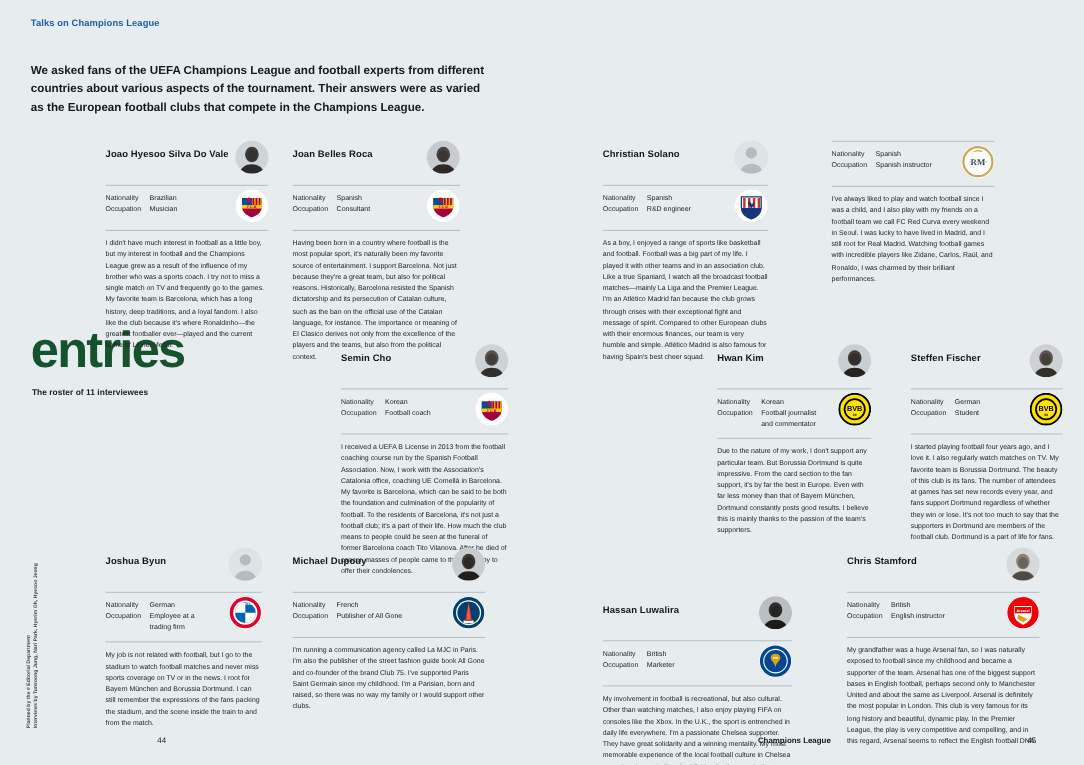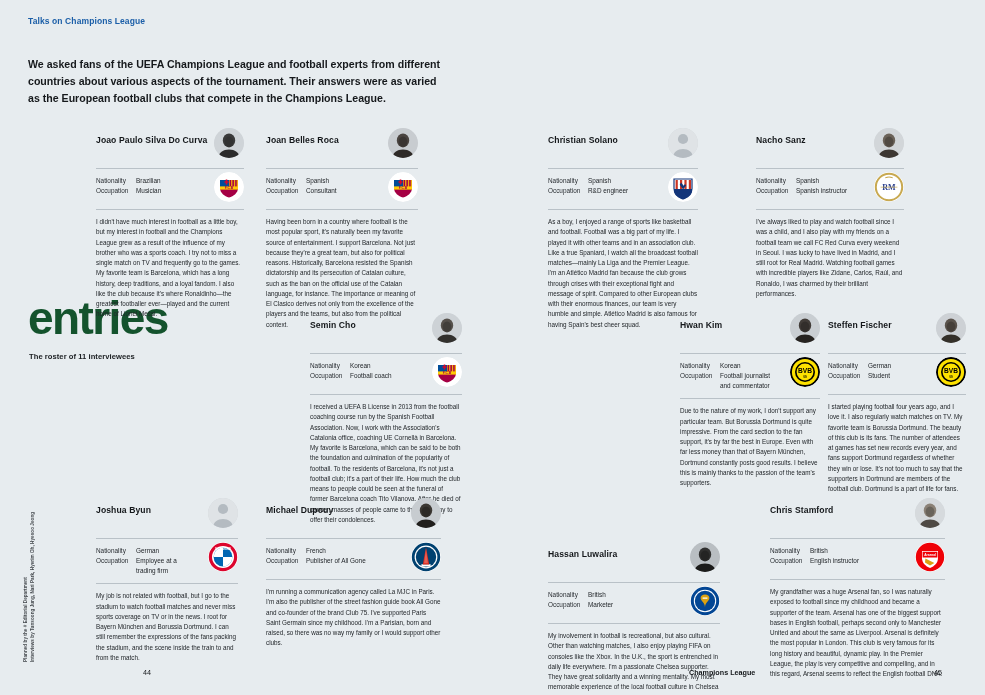--- a/index.html
+++ b/index.html
@@ -110,21 +110,21 @@
       <span class="credits-line">Interviews by Tunsoong Jung, Nari Park, Hyerim Oh, Hyesoo Jeong</span>
     </div>
   </div>
 
   <div class="section-title">entries</div>
   <div class="section-sub">The roster of 11 interviewees</div>
 
   <div id="cards-host">
       <div class="card" style="left: 96px; top: 128px; width: 148px;">
         <div class="card-head">
-          <div class="card-name">Joao Paulo Silva Do Curva</div>
+          <div class="card-name">Joao Hyesoo Silva Do Vale</div>
           <div class="avatar">
             <svg viewBox="0 0 30 30">
               <circle cx="15" cy="15" r="15" fill="#cfd4d8"></circle>
               <ellipse cx="15" cy="12.4" rx="6.2" ry="7" fill="#3a3a3a"></ellipse>
               <ellipse cx="15" cy="13.6" rx="4.4" ry="5.2" fill="#2b2b2b" opacity=".55"></ellipse>
               <path d="M3.6 30c1.2-5.6 5.6-8.6 11.4-8.6S25.2 24.4 26.4 30z" fill="#2b2b2b"></path>
             </svg>
           </div>
         </div>
         <div class="rule"></div>
@@ -244,31 +244,20 @@
               </g>
               <path d="M6 17h18v1.4c0 4.4-4.1 7.5-9 9.1-4.9-1.6-9-4.7-9-9.1z" fill="#14367a"></path>
               <path d="M13.2 10.4l2.4 3.4 1.4-1.9 1.1 1.6-3 4.1-3.4-4.8z" fill="#14367a"></path>
             </svg>
           </div>
         </div>
         <div class="rule"></div>
         <div class="quote">As a boy, I enjoyed a range of sports like basketball and football. Football was a big part of my life. I played it with other teams and in an association club. Like a true Spaniard, I watch all the broadcast football matches—mainly La Liga and the Premier League. I'm an Atlético Madrid fan because the club grows through crises with their exceptional fight and message of spirit. Compared to other European clubs with their enormous finances, our team is very humble and simple. Atlético Madrid is also famous for having Spain's best cheer squad.</div>
       </div>
       <div class="card" style="left: 756px; top: 128px; width: 148px;">
-        <div class="card-head">
-          <div class="card-name">Nacho Sanz</div>
-          <div class="avatar">
-            <svg viewBox="0 0 30 30">
-              <circle cx="15" cy="15" r="15" fill="#d2d6d9"></circle>
-              <ellipse cx="15" cy="12.4" rx="6.2" ry="7" fill="#6b6258"></ellipse>
-              <ellipse cx="15" cy="13.6" rx="4.4" ry="5.2" fill="#3d3732" opacity=".55"></ellipse>
-              <path d="M3.6 30c1.2-5.6 5.6-8.6 11.4-8.6S25.2 24.4 26.4 30z" fill="#3d3732"></path>
-            </svg>
-          </div>
-        </div>
         <div class="rule"></div>
         <div class="meta">
           <div class="meta-row">
             <span class="meta-key">Nationality</span>
             <span class="meta-val">Spanish</span>
           </div>
           <div class="meta-row">
             <span class="meta-key">Occupation</span>
             <span class="meta-val">Spanish instructor</span>
           </div>
@@ -328,21 +317,21 @@
               <rect x="6" y="14.4" width="18" height="3.2" fill="#ffcb05"></rect>
               <text x="15" y="17.3" font-size="3.4" font-weight="bold" fill="#a50044" text-anchor="middle" font-family="Liberation Sans, sans-serif">F.C.B</text>
               <path d="M10.5 9.2h4v1.6h-4z" fill="#d90429"></path>
               <path d="M11.7 7.6h1.6v4.8h-1.6z" fill="#d90429"></path>
             </svg>
           </div>
         </div>
         <div class="rule"></div>
         <div class="quote">I received a UEFA B License in 2013 from the football coaching course run by the Spanish Football Association. Now, I work with the Association's Catalonia office, coaching UE Cornellà in Barcelona. My favorite is Barcelona, which can be said to be both the foundation and culmination of the popularity of football. To the residents of Barcelona, it's not just a football club; it's a part of their life. How much the club means to people could be seen at the funeral of former Barcelona coach Tito Vilanova. After he died of cancer, masses of people came to the ceremony to offer their condolences.</div>
       </div>
-      <div class="card" style="left: 652px; top: 313px; width: 140px; margin-left: 28px;">
+      <div class="card" style="left: 652px; top: 313px; width: 140px;">
         <div class="card-head">
           <div class="card-name">Hwan Kim</div>
           <div class="avatar">
             <svg viewBox="0 0 30 30">
               <circle cx="15" cy="15" r="15" fill="#c9ced2"></circle>
               <ellipse cx="15" cy="12.4" rx="6.2" ry="7" fill="#413c38"></ellipse>
               <ellipse cx="15" cy="13.6" rx="4.4" ry="5.2" fill="#262320" opacity=".55"></ellipse>
               <path d="M3.6 30c1.2-5.6 5.6-8.6 11.4-8.6S25.2 24.4 26.4 30z" fill="#262320"></path>
             </svg>
           </div>

